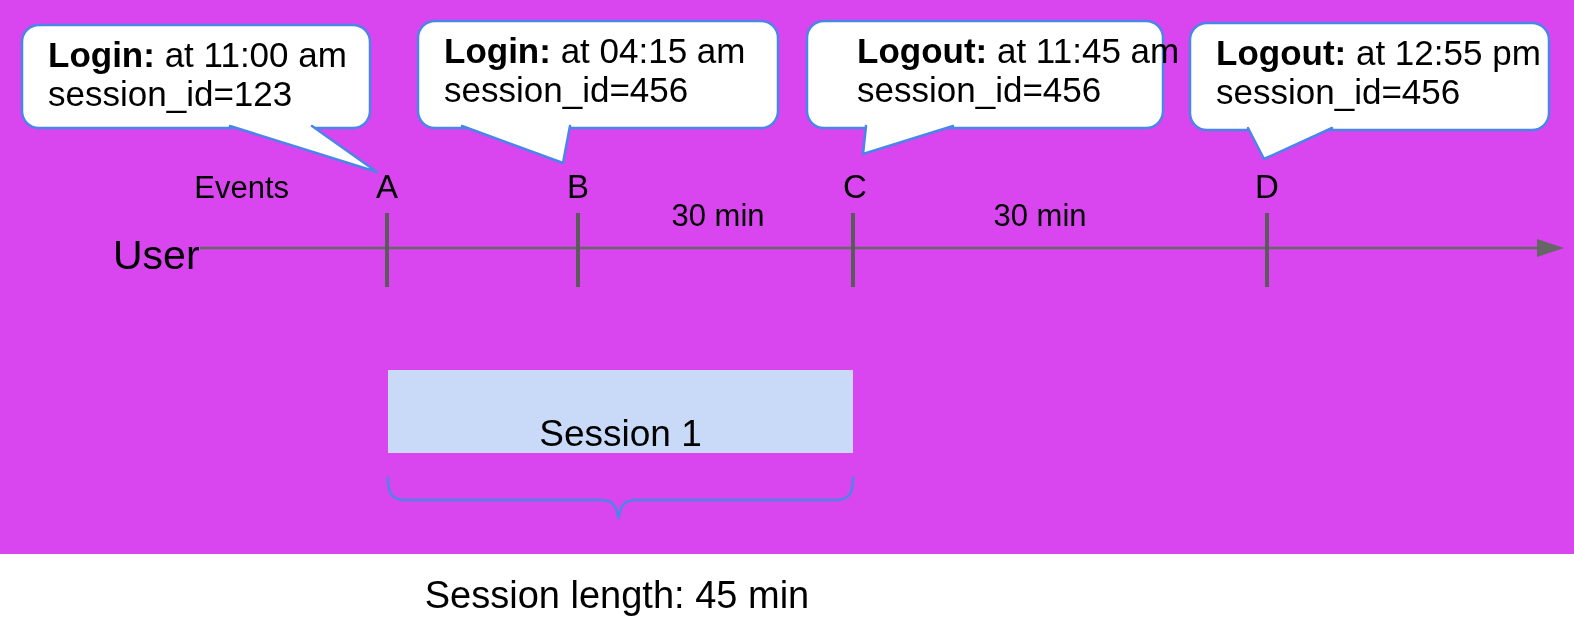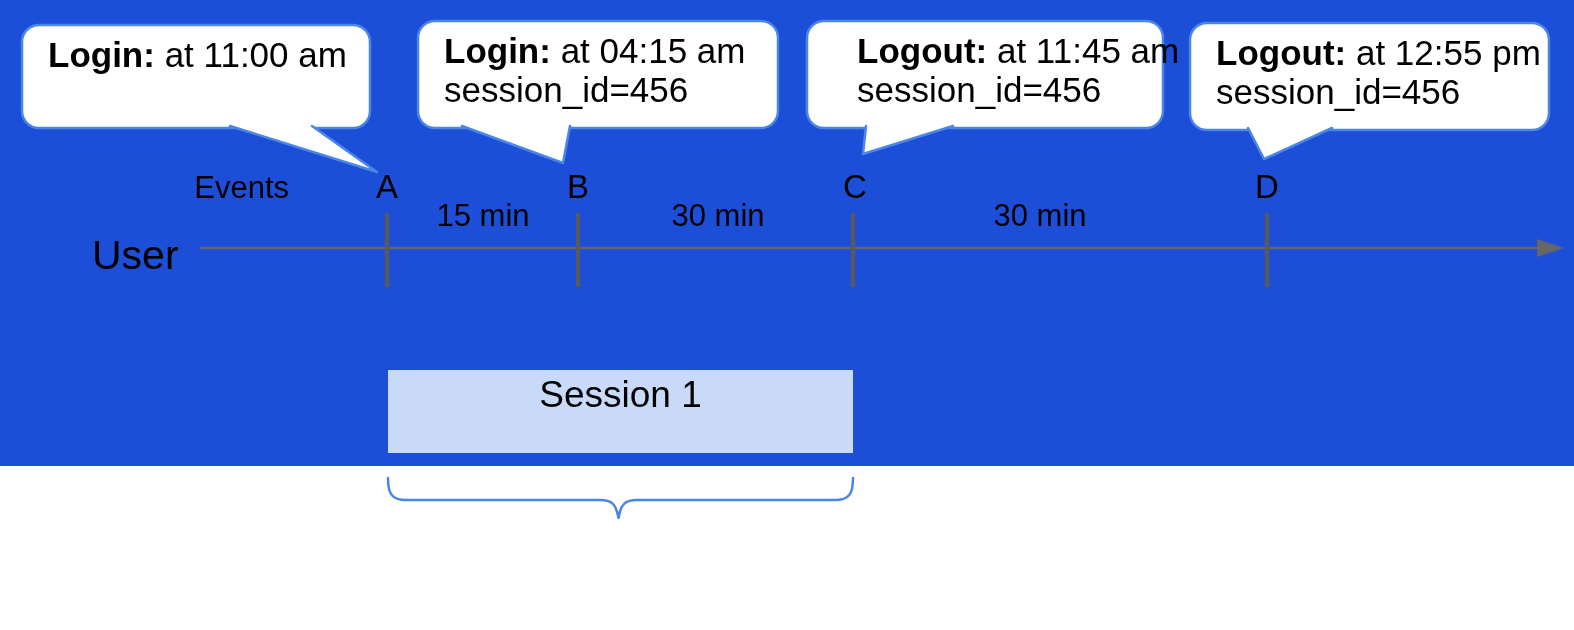--- a/index.html
+++ b/index.html
@@ -8,22 +8,22 @@
     background: #ffffff;
     width: 1574px;
     height: 630px;
     overflow: hidden;
     font-family: "Liberation Sans", sans-serif;
     color: #000000;
   }
   .stage {
     position: relative;
     width: 1574px;
-    height: 466px;
-    background: #1d4ed8;
+    height: 554px;
+    background: #d946ef;
   }
   svg.shapes {
     position: absolute;
     left: 0; top: 0;
     z-index: 1;
   }
   .txt {
     position: absolute;
     z-index: 2;
     color: #000000;
@@ -36,20 +36,21 @@
   .callout-text b { font-weight: bold; }
   .events-label {
     font-size: 31px;
     width: 140px;
     text-align: right;
     white-space: nowrap;
   }
   .axis-label {
     font-size: 41px;
     white-space: nowrap;
+    margin-left: 21px;
   }
   .marker {
     font-size: 33px;
     width: 80px;
     text-align: center;
     white-space: nowrap;
   }
   .interval {
     font-size: 31px;
     width: 140px;
@@ -96,20 +97,21 @@
 
     <rect x="388" y="370" width="465" height="83" fill="#c9daf8"></rect>
 
     <path d="M 388 478 C 388 494, 392 500, 406 500 L 600 500 C 611 500, 616 503, 618.5 518
              C 621 503, 626 500, 637 500 L 835 500 C 849 500, 853 494, 853 478" fill="none" stroke="#4a86e8" stroke-width="2.5" stroke-linecap="round" stroke-linejoin="round"></path>
   </svg>
 
   <div class="txt callout-text" style="left:48px; top:35px;">
     <div><b>Login:</b>
       <span>at 11:00 am</span></div>
+    <div>session_id=123</div>
   </div>
 
   <div class="txt callout-text" style="left:444px; top:31px;">
     <div><b>Login:</b>
       <span>at 04:15 am</span></div>
     <div>session_id=456</div>
   </div>
 
   <div class="txt callout-text" style="left:833px; top:31px;margin-left:24px;">
     <div><b>Logout:</b>
@@ -124,19 +126,19 @@
   </div>
 
   <div class="txt events-label" style="left:149px; top:170px;">Events</div>
   <div class="txt axis-label" style="left:92px; top:232px;">User</div>
 
   <div class="txt marker" style="left:347px;  top:168px;">A</div>
   <div class="txt marker" style="left:538px;  top:168px;">B</div>
   <div class="txt marker" style="left:815px;  top:168px;">C</div>
   <div class="txt marker" style="left:1227px; top:168px;">D</div>
 
-  <div class="txt interval" style="left:413px; top:198px;">15 min</div>
   <div class="txt interval" style="left:648px; top:198px;">30 min</div>
   <div class="txt interval" style="left:970px; top:198px;">30 min</div>
 
-  <div class="txt session-label" style="left:388px; top:374px;">Session 1</div>
+  <div class="txt session-label" style="left:388px; top:413px;">Session 1</div>
+  <div class="txt session-caption" style="left:397px; top:574px;">Session length: 45 min</div>
 
 </div>
 
 </body></html>

